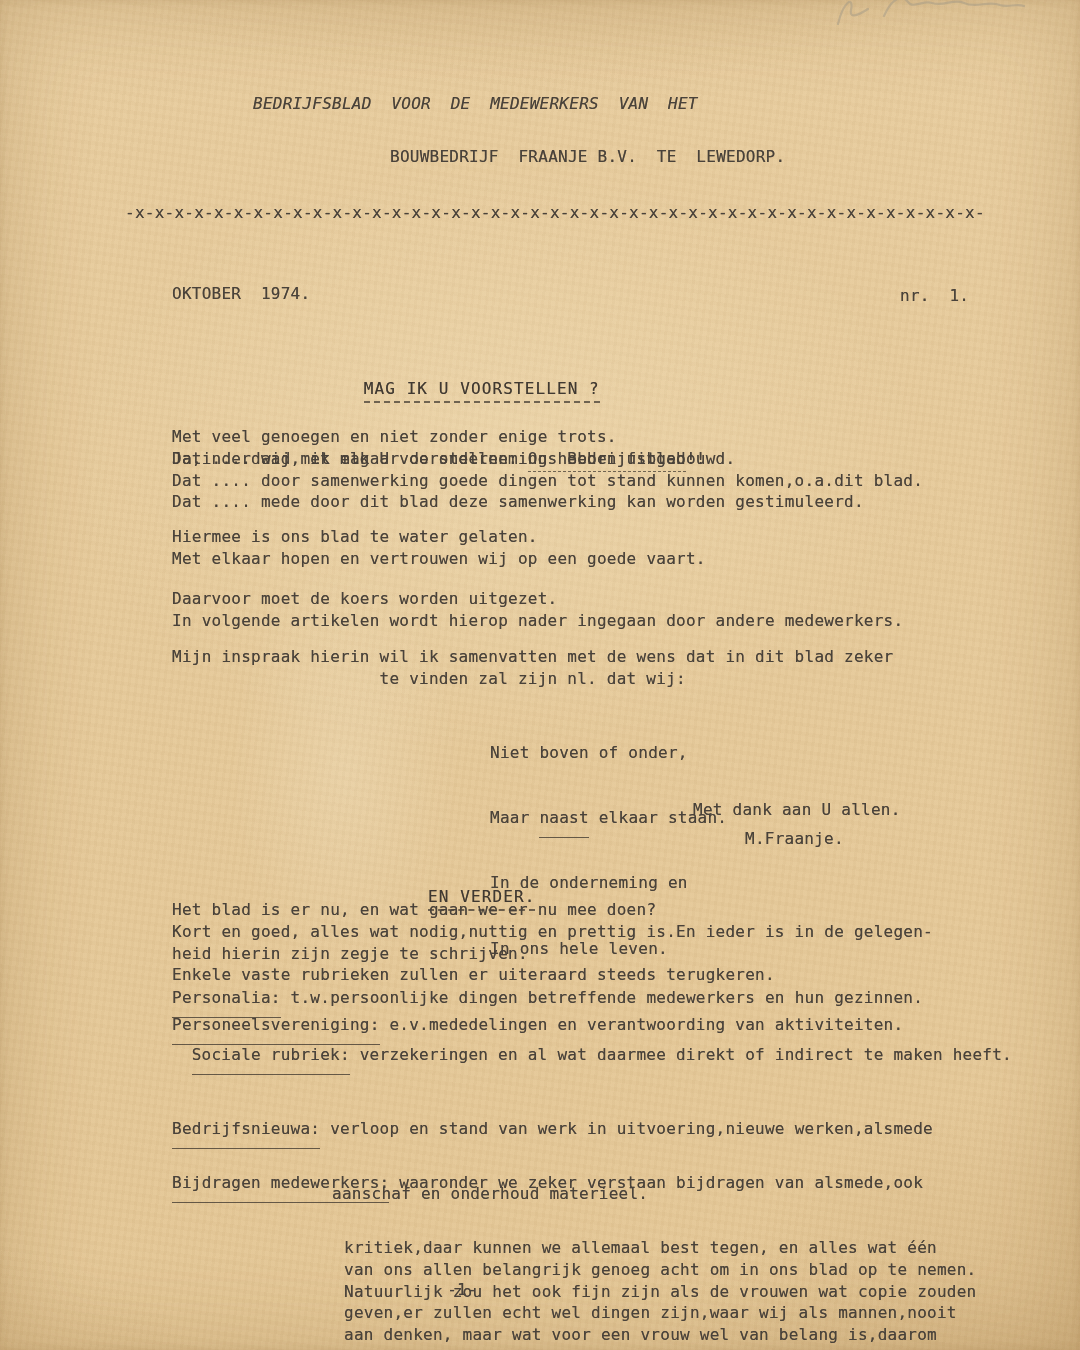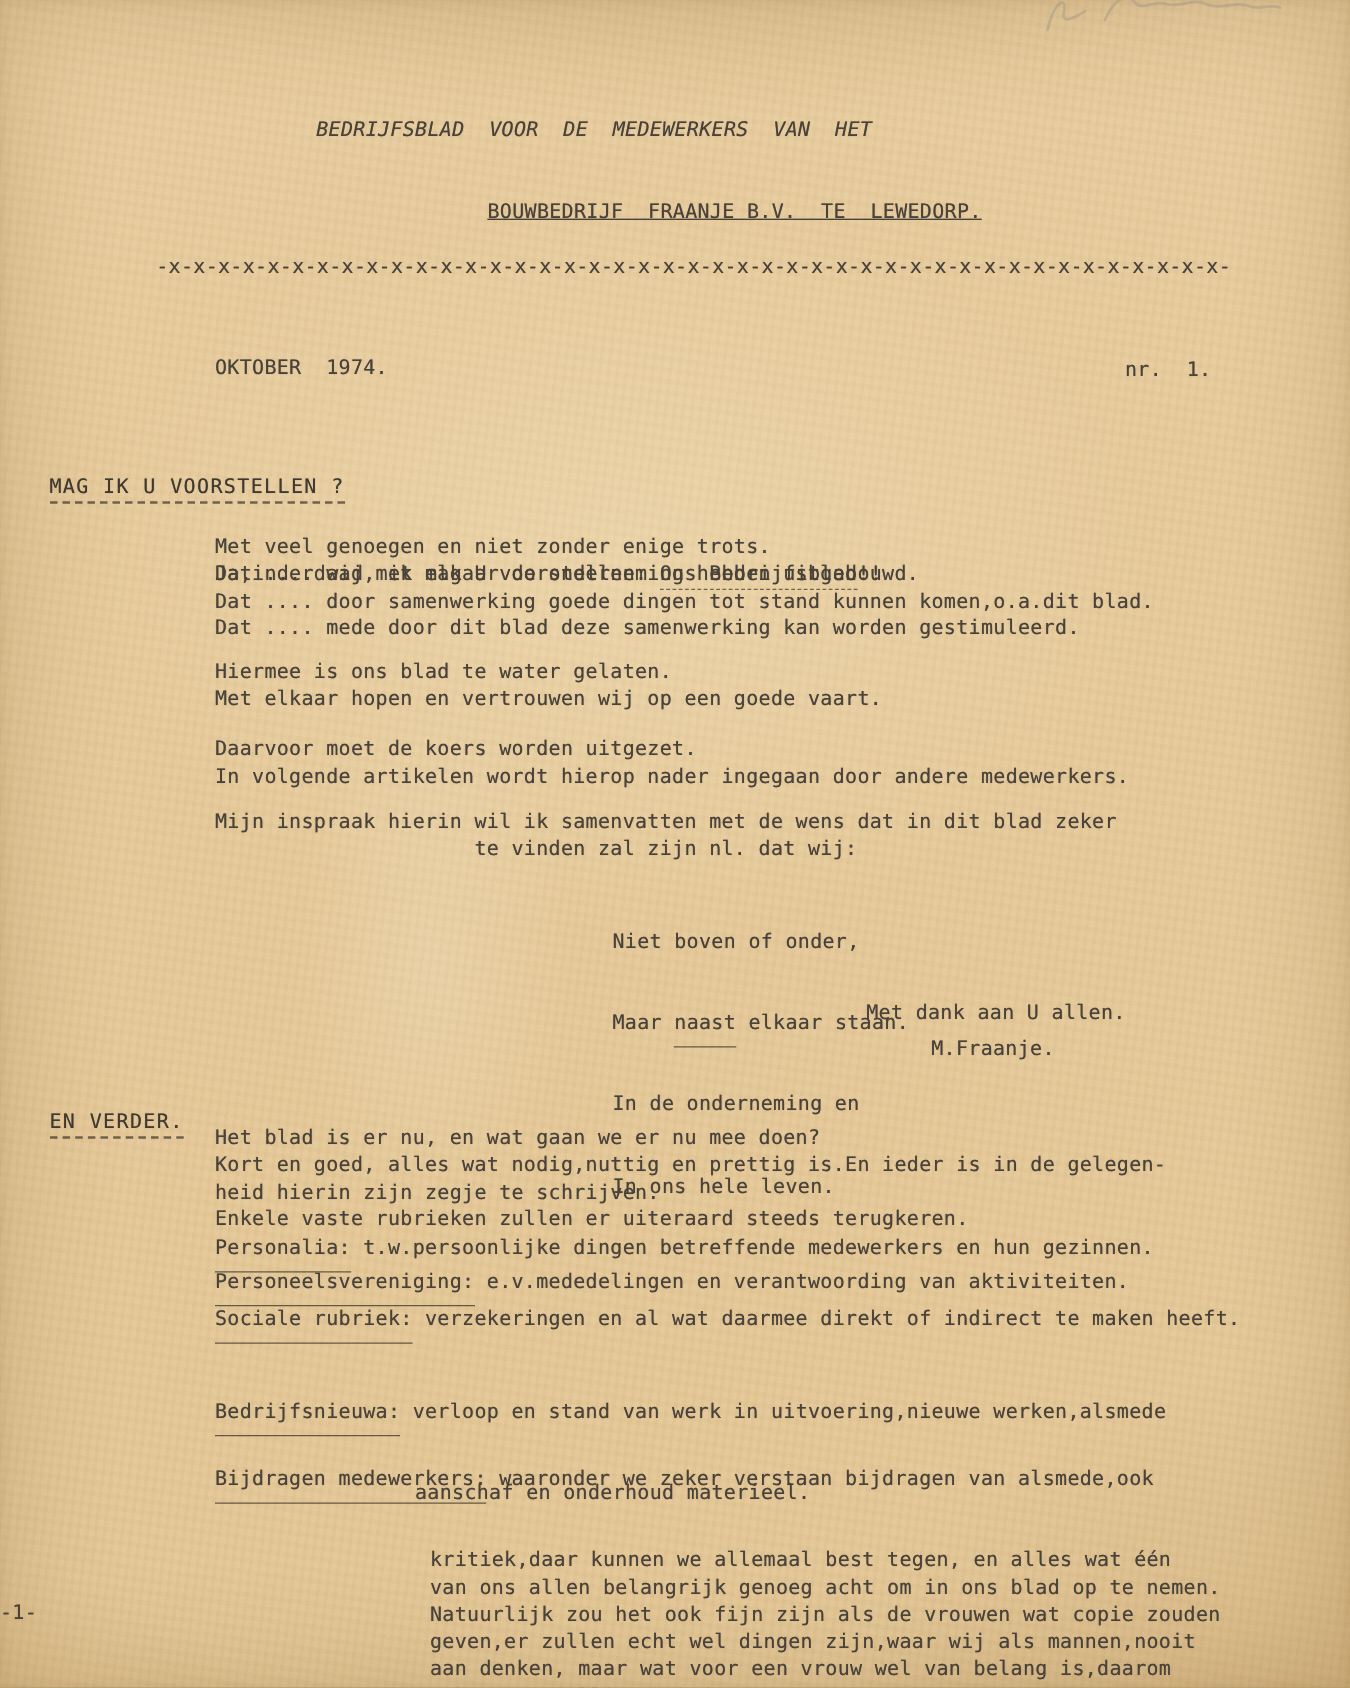--- a/index.html
+++ b/index.html
@@ -18,38 +18,38 @@
       radial-gradient(ellipse 900px 700px at 105% 108%, rgba(140,95,40,0.20), rgba(140,95,40,0) 55%),
       radial-gradient(ellipse 700px 500px at -8% 110%, rgba(140,95,40,0.14), rgba(140,95,40,0) 50%),
       radial-gradient(ellipse 800px 260px at 50% -5%, rgba(150,105,50,0.10), rgba(150,105,50,0) 60%),
       repeating-linear-gradient(97deg, rgba(120,85,40,0.025) 0 3px, rgba(255,240,210,0.03) 3px 7px),
       repeating-linear-gradient(8deg, rgba(120,85,40,0.02) 0 4px, rgba(255,244,215,0.025) 4px 9px),
       linear-gradient(#e7cc9e,#e3c695);
     box-shadow: inset 0 0 90px rgba(120,80,30,0.22), inset 0 0 10px rgba(120,80,30,0.12);
   }
   .t{position:absolute;font-size:16px;line-height:21.8px;letter-spacing:.25px;white-space:pre-wrap;
      text-shadow:0 0 .6px rgba(73,66,58,.65);}
-  .center{left:0;width:924px;}
+  .center{left:0;width:924px;text-align:center;}
   .u-dash{border-bottom:2px dashed rgba(64,57,48,.72);padding-bottom:3px;}
   .u-solid{border-bottom:1.5px solid rgba(64,57,48,.78);padding-bottom:10px;}
   .heading{letter-spacing:1.1px;color:#403931;}
   .cont{white-space:pre-wrap;}
   svg.hand{position:absolute;left:828px;top:-10px;opacity:.55;}
 </style>
 </head>
 <body>
 
 <div class="page">
 
   <svg class="hand" width="210" height="44" viewBox="0 0 210 44">
     <path d="M10 34 C 16 10, 26 6, 23 20 C 21 30, 32 24, 40 19 M 56 26 C 64 8, 74 4, 80 12 C 85 19, 95 10, 104 13 C 116 17, 126 8, 136 13 C 148 19, 160 10, 172 15 C 180 18, 188 13, 196 16" fill="none" stroke="#a89d87" stroke-width="2.2" stroke-linecap="round"></path>
   </svg>
 
   <div class="t" style="left:253px;top:93px;font-style:italic;">BEDRIJFSBLAD  VOOR  DE  MEDEWERKERS  VAN  HET</div>
-  <div class="t" style="left:390px;top:158px;text-decoration:underline;">BOUWBEDRIJF  FRAANJE B.V.  TE  LEWEDORP.</div>
+  <div class="t" style="left:390px;top:146px;">BOUWBEDRIJF  FRAANJE B.V.  TE  LEWEDORP.</div>
   <div class="t" style="left:125px;top:202px;width:872px;overflow:hidden;white-space:nowrap;">-x-x-x-x-x-x-x-x-x-x-x-x-x-x-x-x-x-x-x-x-x-x-x-x-x-x-x-x-x-x-x-x-x-x-x-x-x-x-x-x-x-x-x-</div>
   <div class="t" style="left:172px;top:283px;text-align:right;">OKTOBER  1974.</div>
   <div class="t" style="left:900px;top:285px;">nr.  1.</div>
 
   <div class="t center" style="top:356px;">
     <span class="u-dash heading">MAG IK U VOORSTELLEN ?</span>
   </div>
 
   <div class="t" style="left:172px;top:404px;margin-top:44px;"><span>Ja,inderdaad, ik mag U voorstellen: </span><span class="u-dash" style="border-bottom-width:1.6px;">Ons Bedrijfsblad</span><span>!!</span></div>
 
@@ -80,21 +80,21 @@
 
   <div class="t" style="left:172px;top:899px;">Het blad is er nu, en wat gaan we er nu mee doen?
 Kort en goed, alles wat nodig,nuttig en prettig is.En ieder is in de gelegen-
 heid hierin zijn zegje te schrijven.
 Enkele vaste rubrieken zullen er uiteraard steeds terugkeren.</div>
 
   <div class="t" style="left:172px;top:987px;width:830px;"><span class="u-solid">Personalia:</span><span> t.w.persoonlijke dingen betreffende medewerkers en hun gezinnen.</span></div>
 
   <div class="t" style="left:172px;top:1014px;width:830px;"><span class="u-solid">Personeelsvereniging:</span><span> e.v.mededelingen en verantwoording van aktiviteiten.</span></div>
 
-  <div class="t" style="left:172px;top:1044px;width:840px;"><span class="u-solid">Sociale rubriek:</span><span> verzekeringen en al wat daarmee direkt of indirect te maken heeft.</span></div>
+  <div class="t" style="left:172px;top:1044px;width:840px;text-align:right;"><span class="u-solid">Sociale rubriek:</span><span> verzekeringen en al wat daarmee direkt of indirect te maken heeft.</span></div>
 
   <div class="t" style="left:172px;top:1074px;width:830px;">
     <div><span class="u-solid">Bedrijfsnieuwa:</span><span> verloop en stand van werk in uitvoering,nieuwe werken,alsmede</span></div>
     <div class="cont" style="padding-left:160px;">aanschaf en onderhoud materieel.</div>
   </div>
 
   <div class="t" style="left:172px;top:1128px;width:840px;">
     <div><span class="u-solid">Bijdragen medewerkers:</span><span> waaronder we zeker verstaan bijdragen van alsmede,ook</span></div>
     <div class="cont" style="padding-left:172px;">kritiek,daar kunnen we allemaal best tegen, en alles wat één
 van ons allen belangrijk genoeg acht om in ons blad op te nemen.

